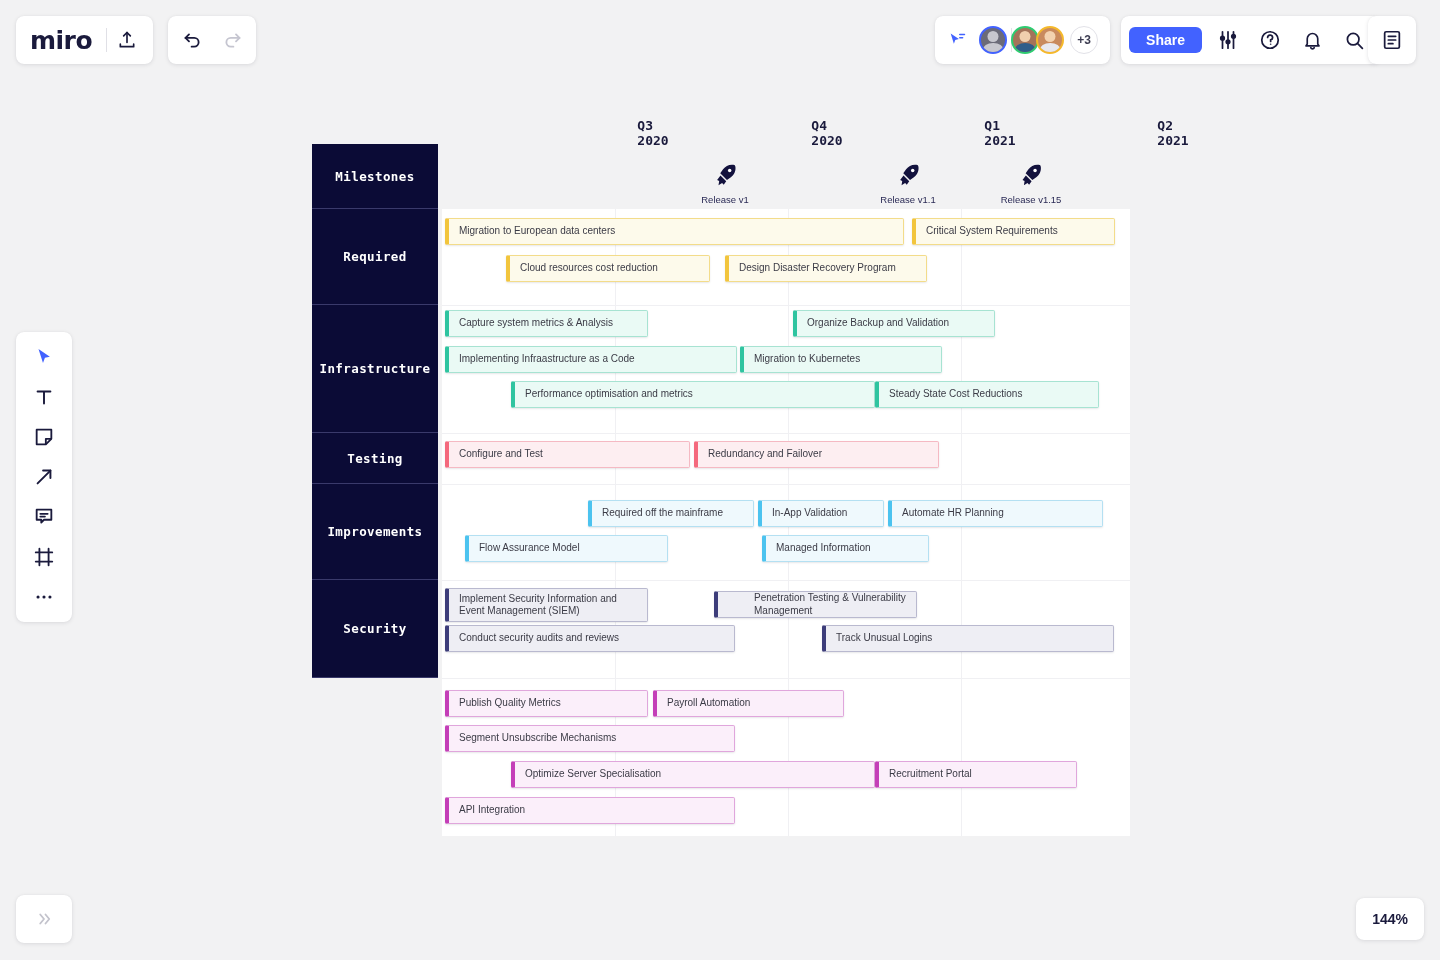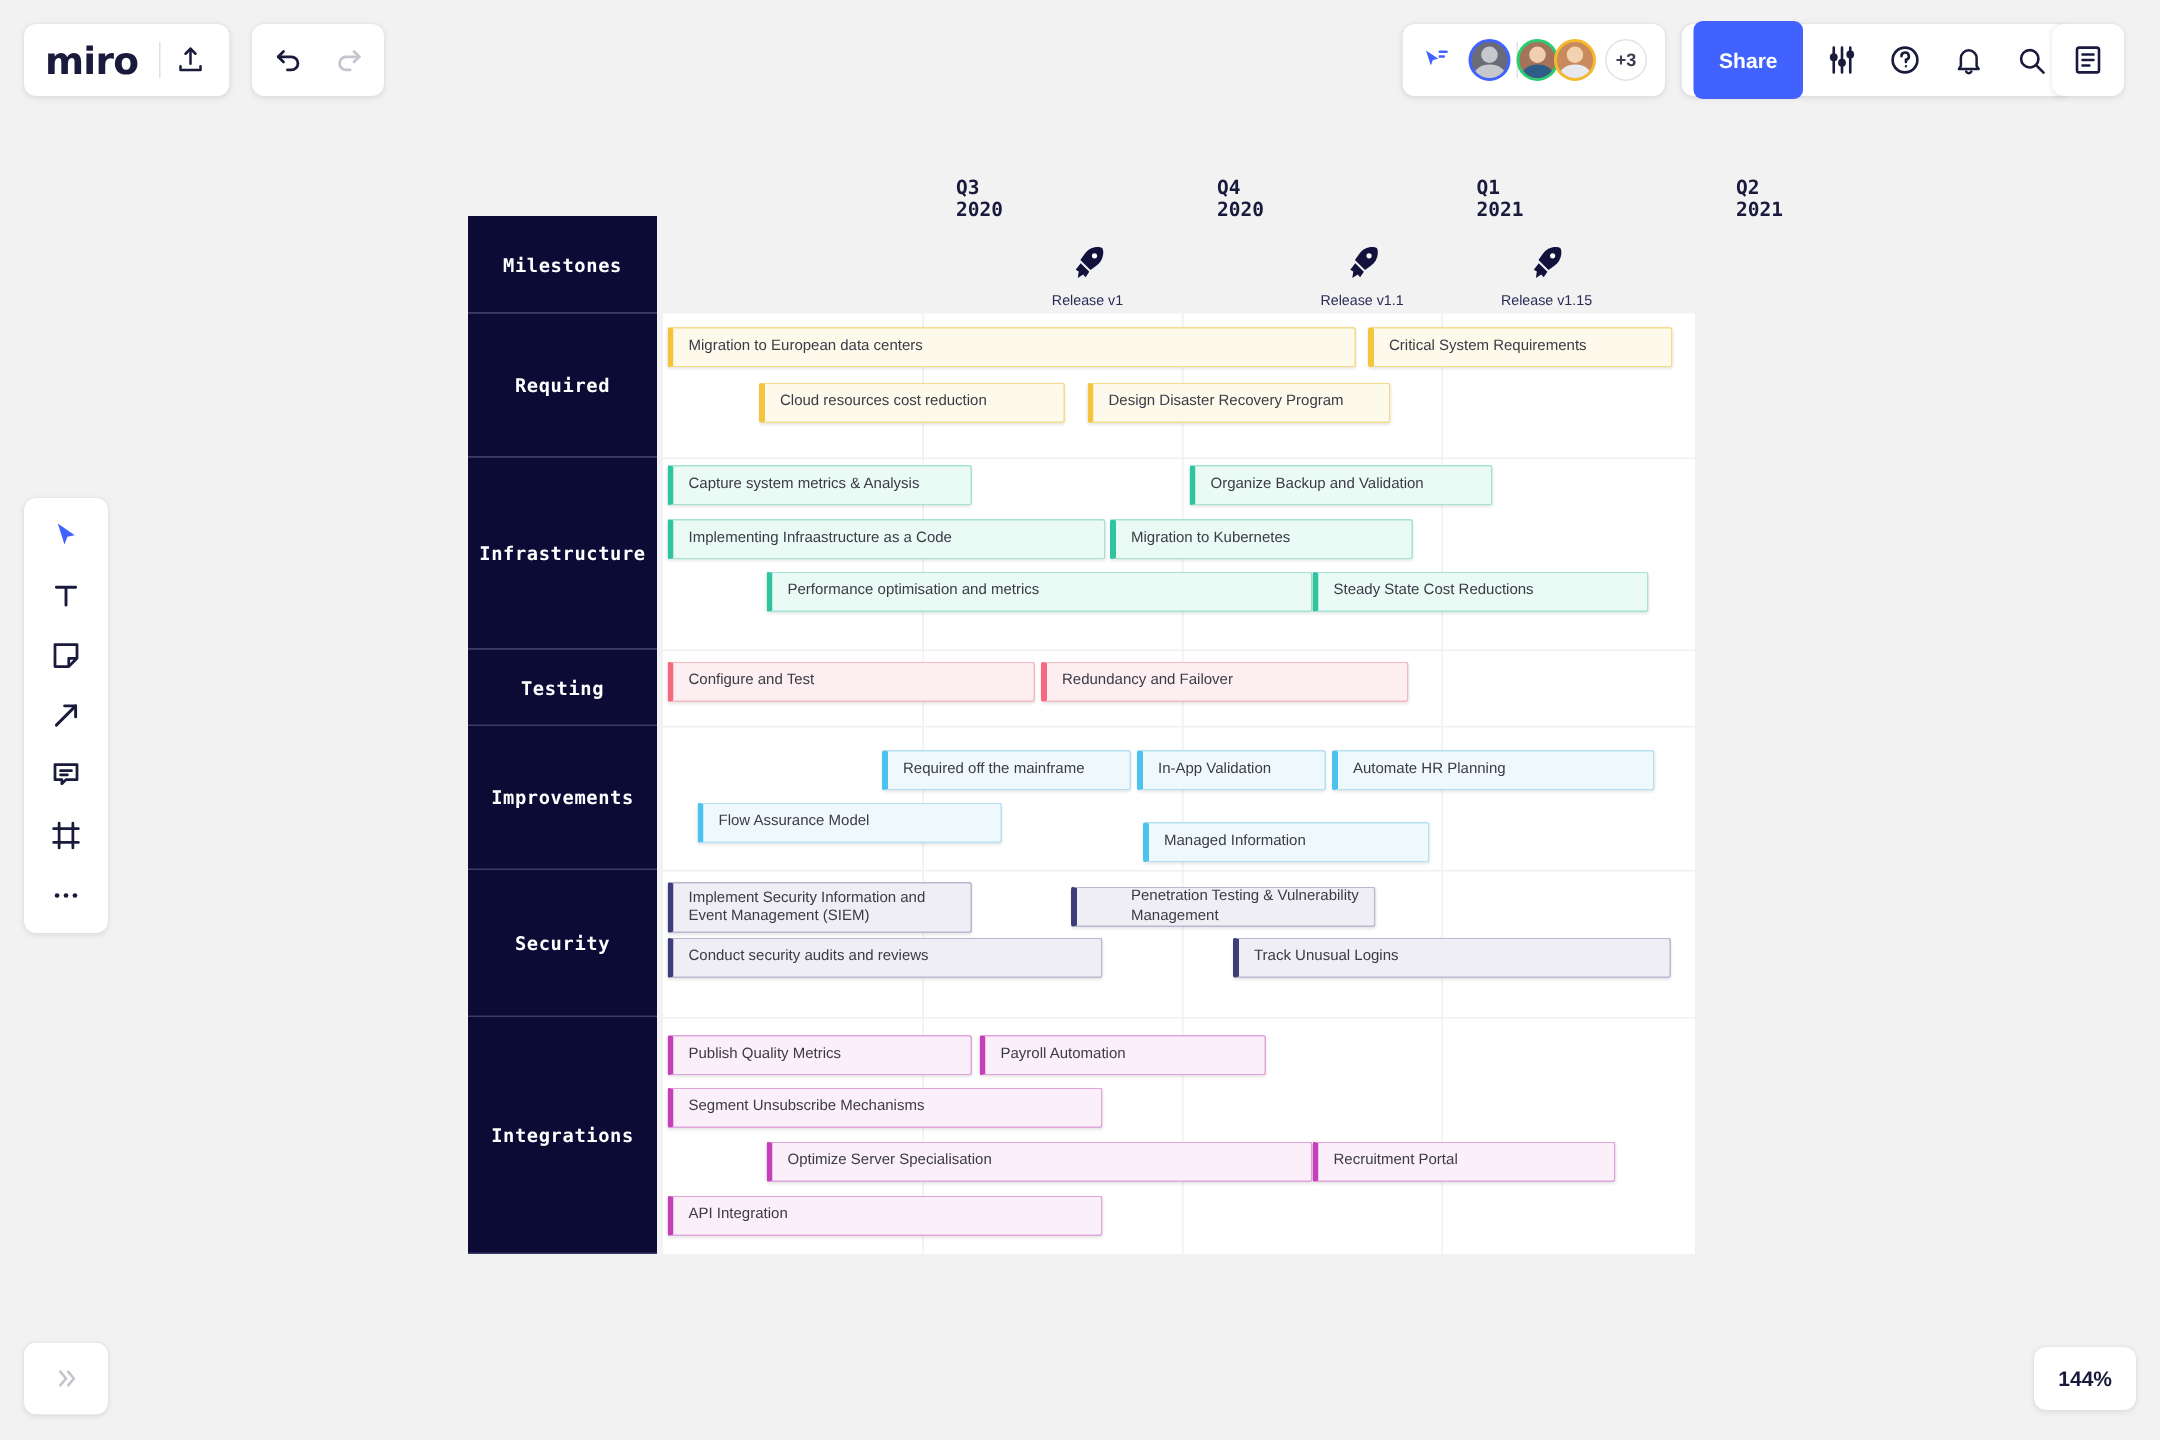--- a/index.html
+++ b/index.html
@@ -54,21 +54,21 @@
   .avmore {
     width: 28px; height: 28px; border-radius: 50%; margin-left: 6px;
     border: 1px solid #e2e2e8; background: #fff; color: #3d3d52;
     font-size: 12px; font-weight: 700; display:flex; align-items:center; justify-content:center;
   }
   .uvdiv { width:1px; height:24px; background:#e3e3e9; margin: 0 2px 0 4px; }
 
   .tr-actions { position: absolute; right: 60px; top: 16px; height: 48px; padding: 0 6px 0 8px; gap: 2px;}
   .share-btn {
     background: #4262ff; color:#fff; border:none; border-radius:6px;
-    height: 52px; padding: 0 17px; font-size: 14px; font-weight: 700;
+    height: 26px; padding: 0 17px; font-size: 14px; font-weight: 700;
     font-family:"Liberation Sans", sans-serif; cursor:pointer; margin-right: 4px;
   }
   .tr-notes { position: absolute; right: 0px; top: 16px; height: 48px; width: 48px;
               justify-content:center; margin-right: 24px;}
 
   
   .rail {
     position: absolute; left: 16px; top: 332px; width: 56px;
     background:#fff; border-radius: 8px; padding: 8px 0;
     box-shadow: 0 1px 4px rgba(20,20,43,.10), 0 0 1px rgba(20,20,43,.08);
@@ -282,21 +282,20 @@
         <div class="hline" style="top: 371px;"></div>
         <div class="hline" style="top: 469px;"></div>
       </div>
     <div class="lanes" id="lanes">
         <div class="lane" style="height: 65px;">Milestones</div>
         <div class="lane" style="height: 96px;">Required</div>
         <div class="lane" style="height: 128px;">Infrastructure</div>
         <div class="lane" style="height: 51px;">Testing</div>
         <div class="lane" style="height: 96px;">Improvements</div>
         <div class="lane" style="height: 98px;">Security</div>
-        <div class="lane" style="height: 158px;">Integrations</div>
       </div>
     <div id="milestones">
         <div class="milestone" style="left: 413px; top: 44px;"><svg width="26" height="26" viewBox="0 0 24 24" fill="#13123d">
             <path d="M19.6 2.6c-4.1-.5-7.4 1.2-9.6 4.2l-2.6 3.6 6.2 6.2 3.6-2.6c3-2.2 4.7-5.5 4.2-9.6a2 2 0 0 0-1.8-1.8z"></path>
             <circle cx="16.1" cy="7.9" r="1.6" fill="#fff"></circle>
             <path d="M7.6 12.4l-3.1 4.1 1.9 1.1-.6 3.9 3.3-2.1 1.5 1.7 2.3-3.4z"></path>
           </svg><div class="label">Release v1</div></div>
         <div class="milestone" style="left: 596px; top: 44px;"><svg width="26" height="26" viewBox="0 0 24 24" fill="#13123d">
             <path d="M19.6 2.6c-4.1-.5-7.4 1.2-9.6 4.2l-2.6 3.6 6.2 6.2 3.6-2.6c3-2.2 4.7-5.5 4.2-9.6a2 2 0 0 0-1.8-1.8z"></path>
             <circle cx="16.1" cy="7.9" r="1.6" fill="#fff"></circle>
@@ -350,21 +349,21 @@
         </div>
         <div class="bar improve" style="left: 446px; top: 382px; width: 126px;">
           <span>In-App Validation</span>
         </div>
         <div class="bar improve" style="left: 576px; top: 382px; width: 215px;">
           <span>Automate HR Planning</span>
         </div>
         <div class="bar improve" style="left: 153px; top: 417px; width: 203px;">
           <span>Flow Assurance Model</span>
         </div>
-        <div class="bar improve" style="left: 450px; top: 417px; width: 191px; margin-top: 13px;">
+        <div class="bar improve" style="left: 450px; top: 417px; width: 167px;">
           <span>Managed Information</span>
         </div>
         <div class="bar security tall" style="left: 133px; top: 470px; width: 203px;">
           <span>Implement Security Information and Event Management (SIEM)</span>
         </div>
         <div class="bar security" style="left: 402px; top: 473px; width: 203px; padding-left: 36px;">
           <span>Penetration Testing &amp; Vulnerability Management</span>
         </div>
         <div class="bar security" style="left: 133px; top: 507px; width: 290px;">
           <span>Conduct security audits and reviews</span>

